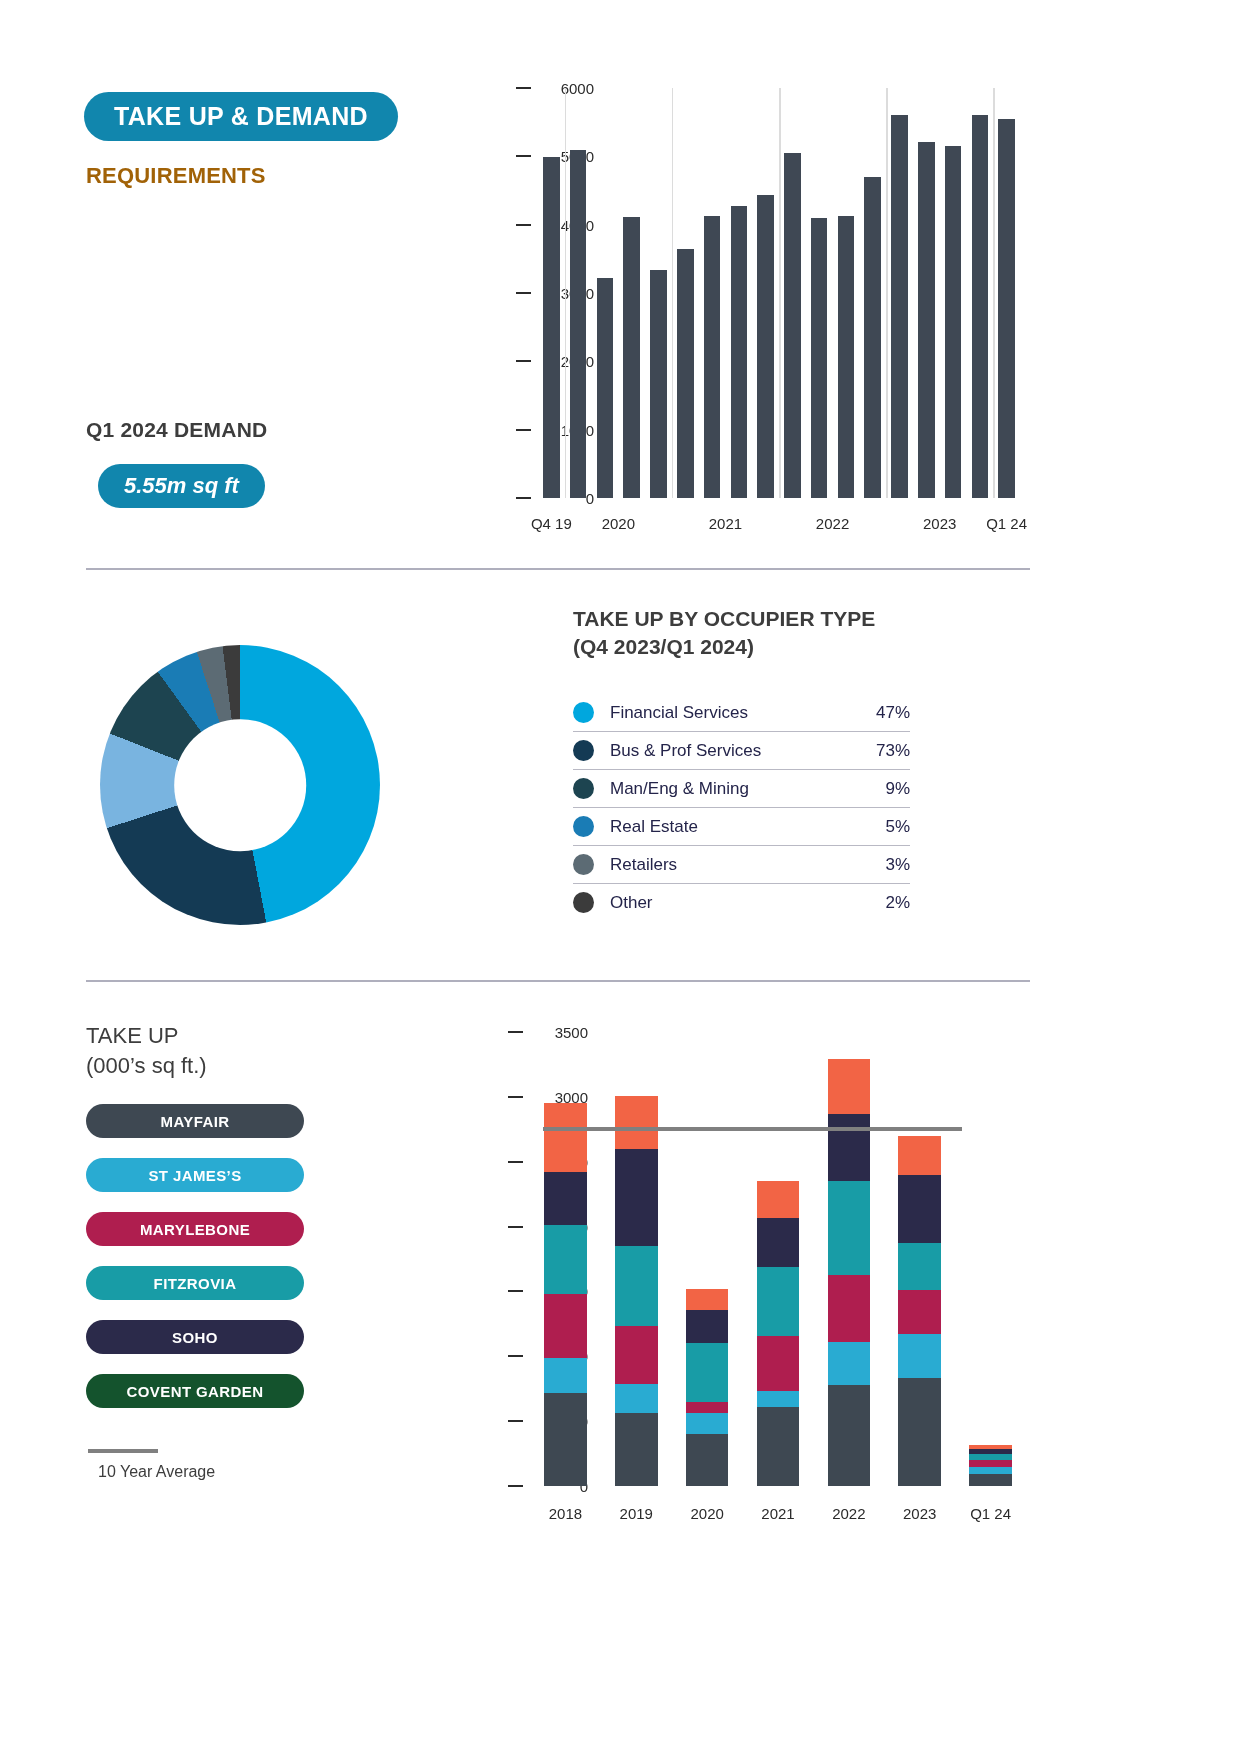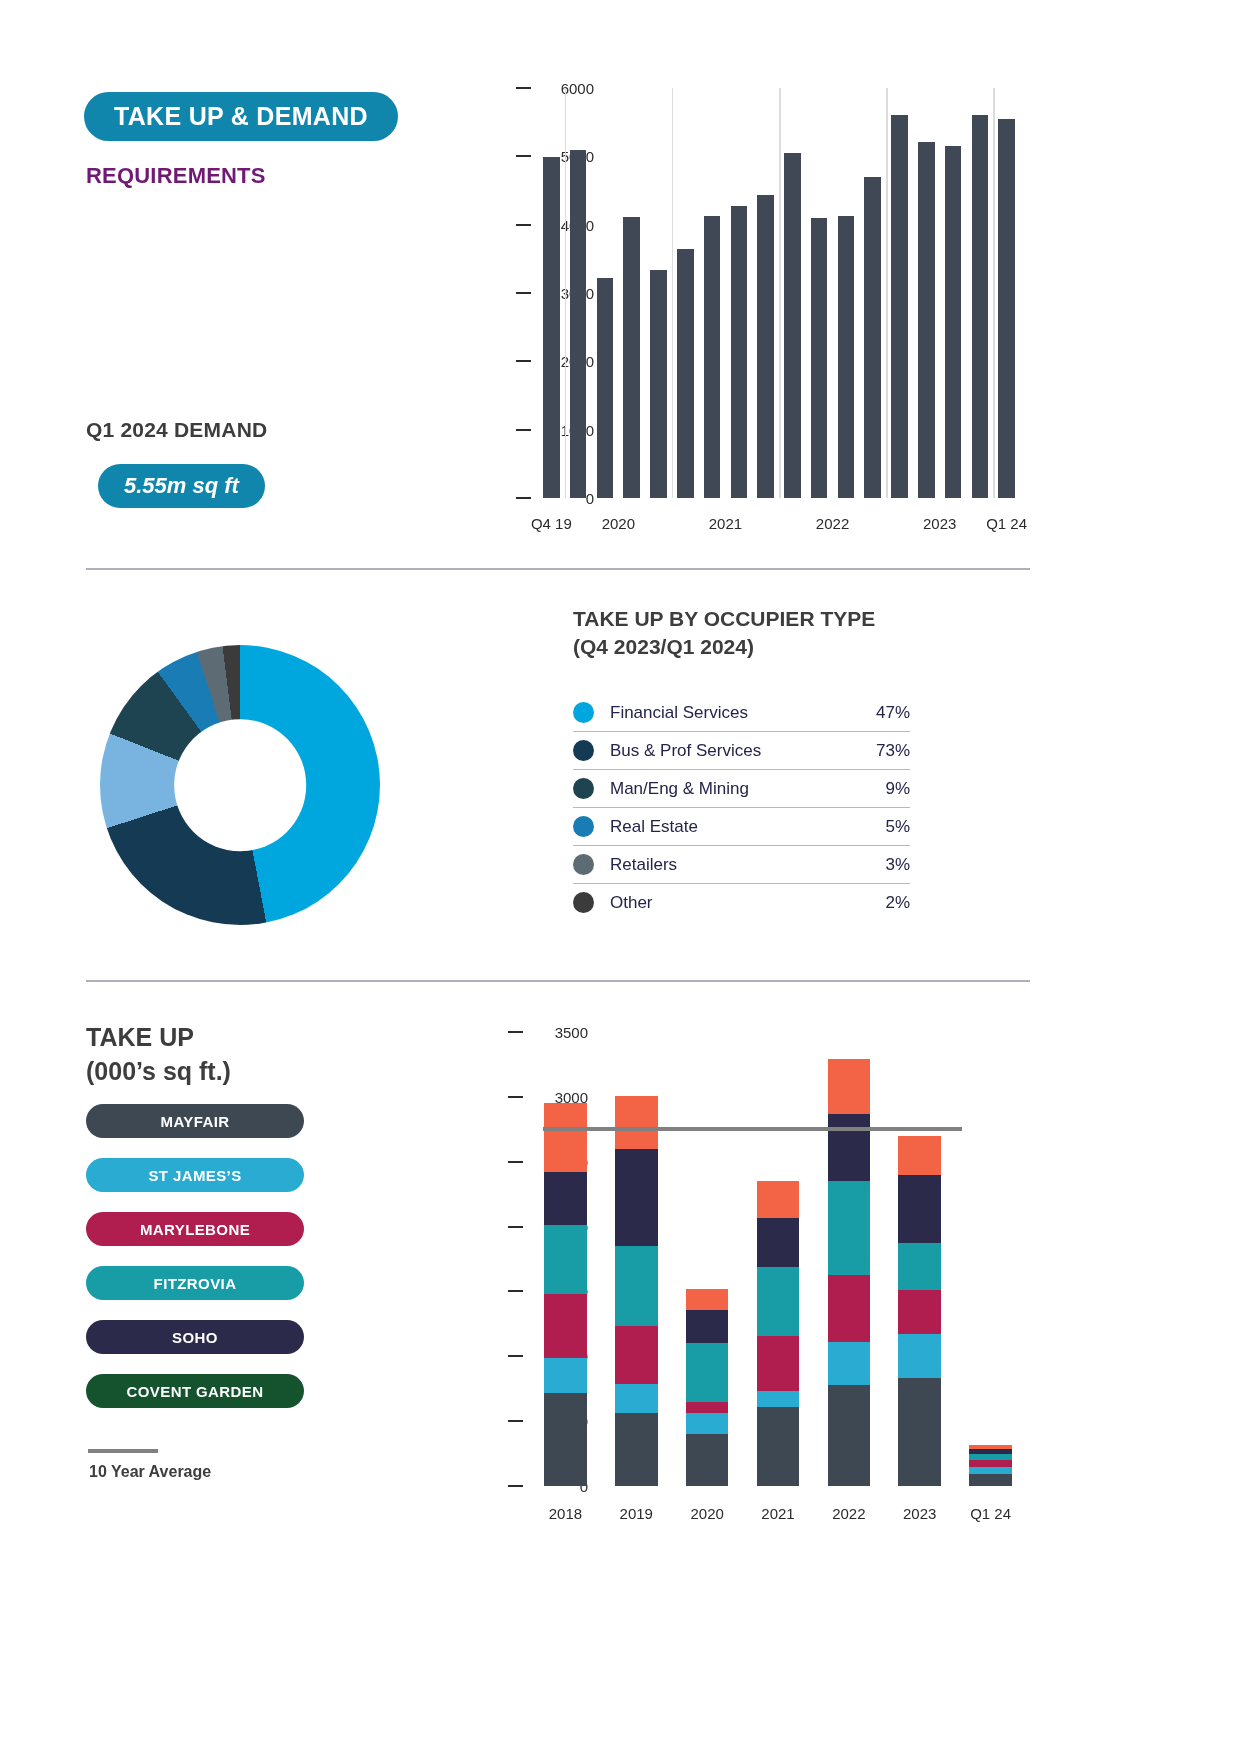--- a/index.html
+++ b/index.html
@@ -17,21 +17,21 @@
   }
 
   
   .s1-title{
     position:absolute;left:84px;top:92px;
     height:49px;padding:0 30px;font-size:25px;letter-spacing:.3px;
     background:#1186ad;
   }
   .s1-req{
     position:absolute;left:86px;top:163px;
-    font-size:22px;font-weight:700;color:#701a75;letter-spacing:.2px;
+    font-size:22px;font-weight:700;color:#a16207;letter-spacing:.2px;
   }
   .s1-demand-label{
     position:absolute;left:86px;top:418px;
     font-size:21px;font-weight:700;color:#3d3d3d;letter-spacing:.2px;
   }
   .s1-demand-pill{
     position:absolute;left:98px;top:464px;
     height:44px;padding:0 26px;font-size:22px;background:#1186ad;
   }
 
@@ -74,30 +74,30 @@
   .legend-row:last-child{border-bottom:none;}
   .legend-dot{width:21px;height:21px;border-radius:50%;flex:0 0 auto;}
   .legend-label{
     flex:1 1 auto;margin-left:16px;font-size:17px;color:#24244a;
   }
   .legend-val{font-size:17px;color:#24244a;}
 
   
   .s3-title{
     position:absolute;left:86px;top:1021px;
-    font-size:25px;font-weight:700;line-height:1.35;color:#3d3d3d;
+    font-size:22px;font-weight:400;line-height:1.35;color:#3d3d3d;
   }
   .s3-pills{position:absolute;left:86px;top:1104px;width:218px;}
   .s3-pill{
     display:flex;align-items:center;justify-content:center;
     height:34px;border-radius:999px;color:#fff;
     font-size:15px;font-weight:700;letter-spacing:.4px;margin-bottom:20px;
   }
   .avg-line{position:absolute;left:88px;top:1449px;width:70px;height:4px;background:#808080;}
-  .avg-label{position:absolute;left:89px;top:1463px;font-size:16px;font-weight:700;color:#3d3d3d;}
+  .avg-label{position:absolute;left:98px;top:1463px;font-size:16px;font-weight:400;color:#3d3d3d;}
 
   
   .c2{position:absolute;left:460px;top:1020px;width:570px;height:510px;}
   .c2-plot{position:absolute;left:70px;top:12px;right:4px;bottom:44px;}
   .c2-ylab{
     position:absolute;right:calc(100% - 58px);transform:translateY(-50%);
     font-size:15px;color:#2b2b2b;text-align:right;white-space:nowrap;
   }
   .c2-tick{
     position:absolute;left:-22px;width:15px;height:2px;background:#2b2b2b;

